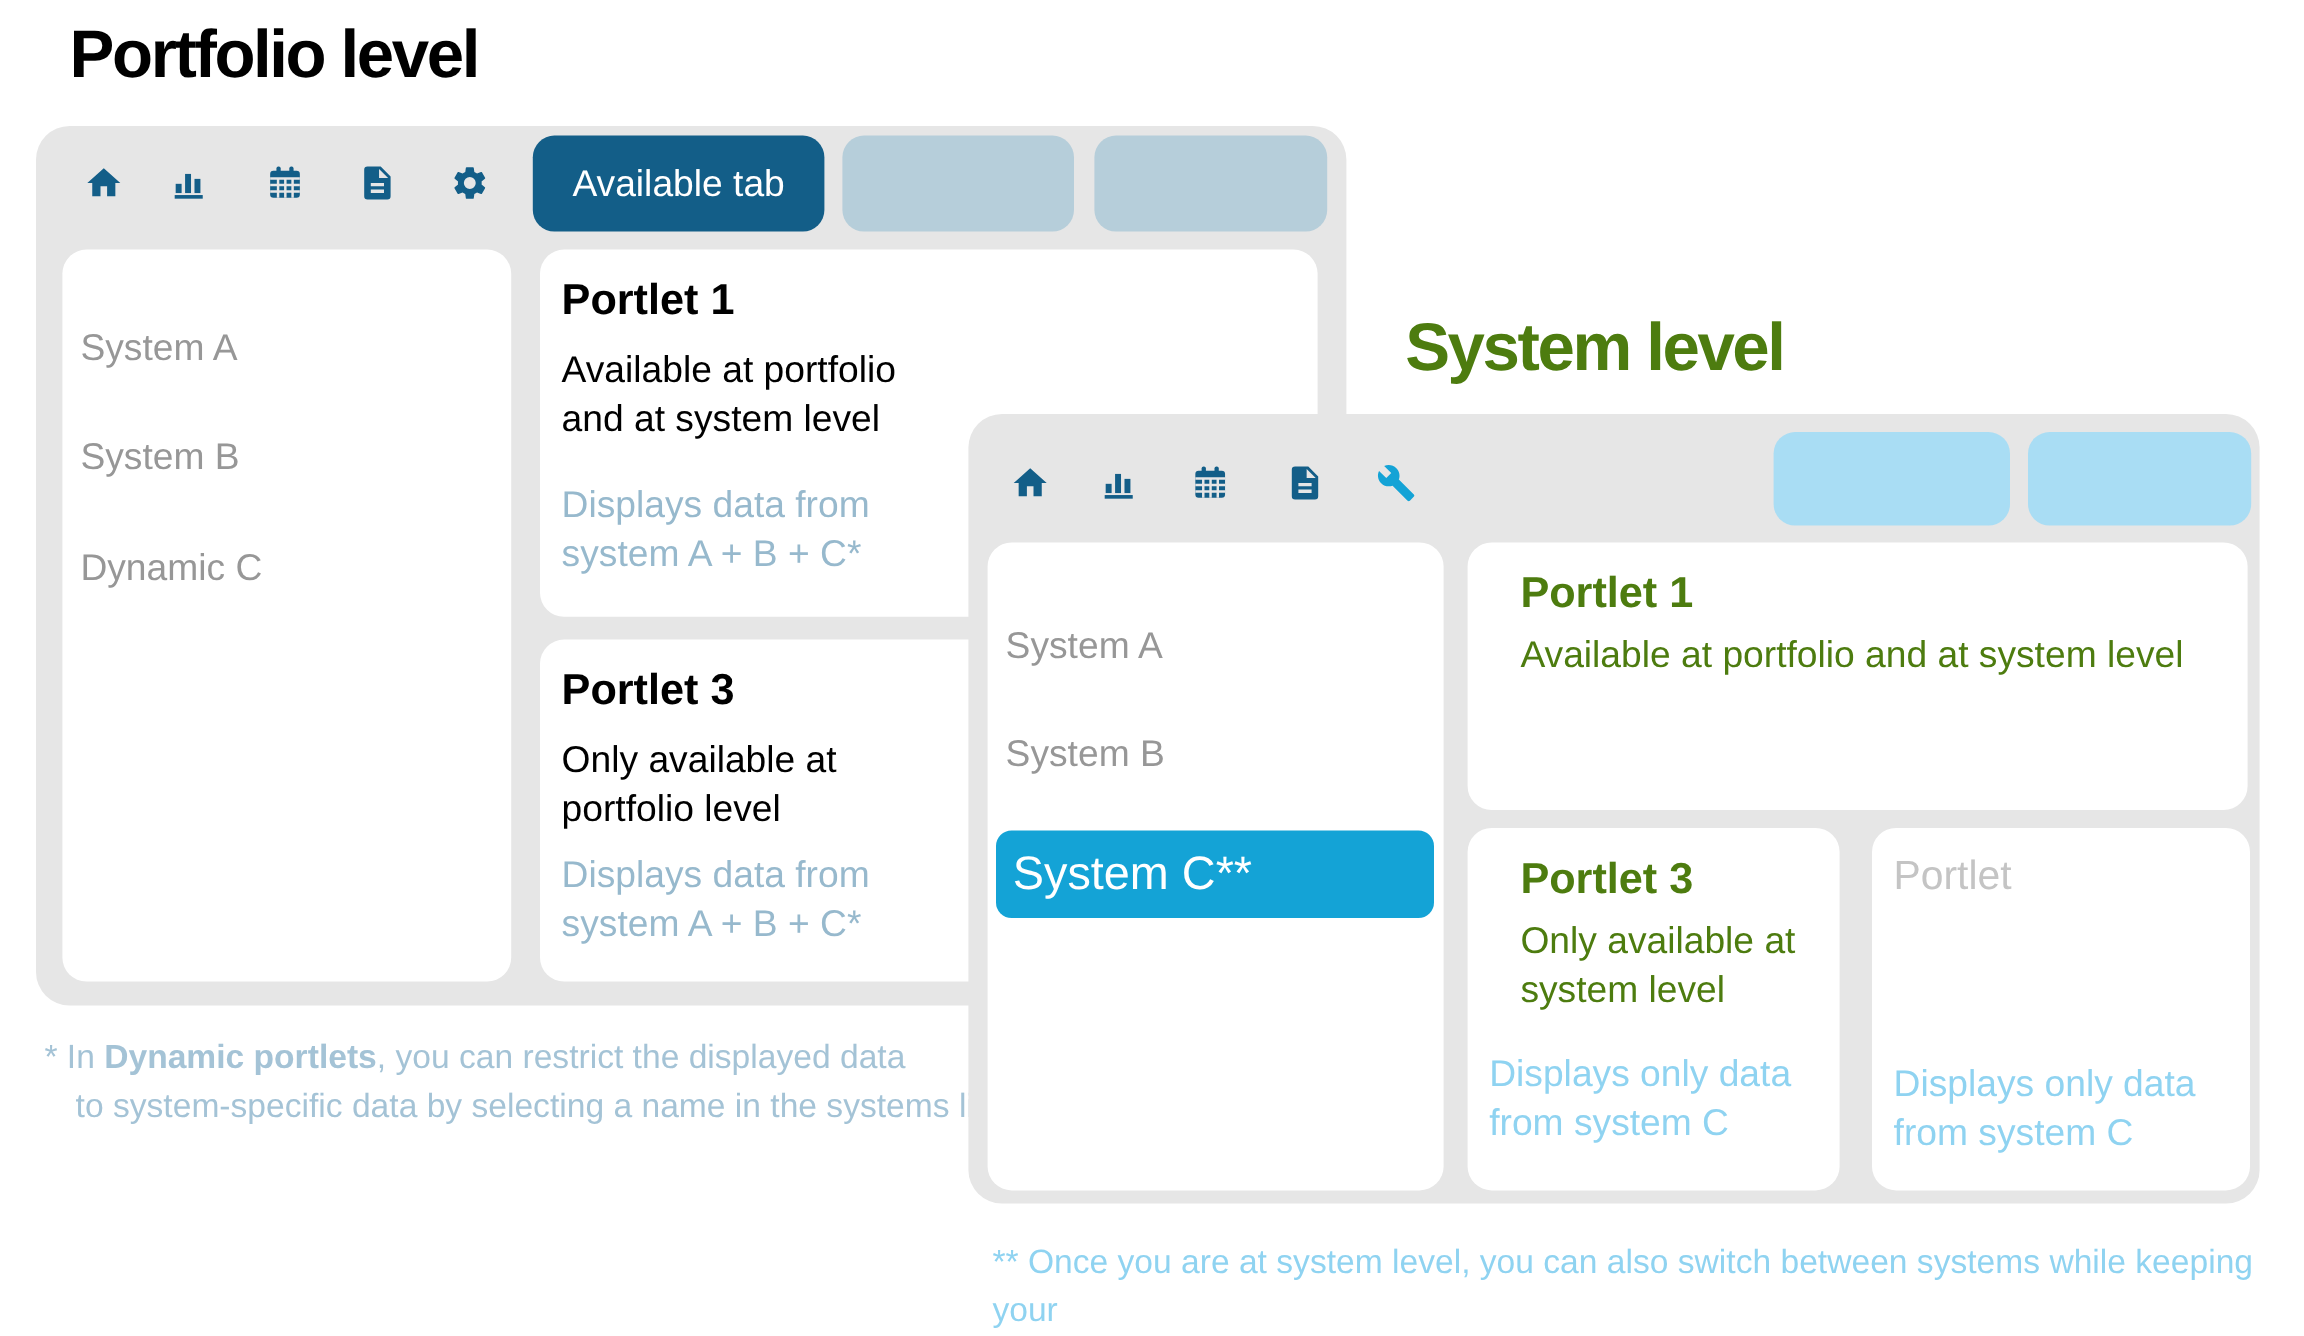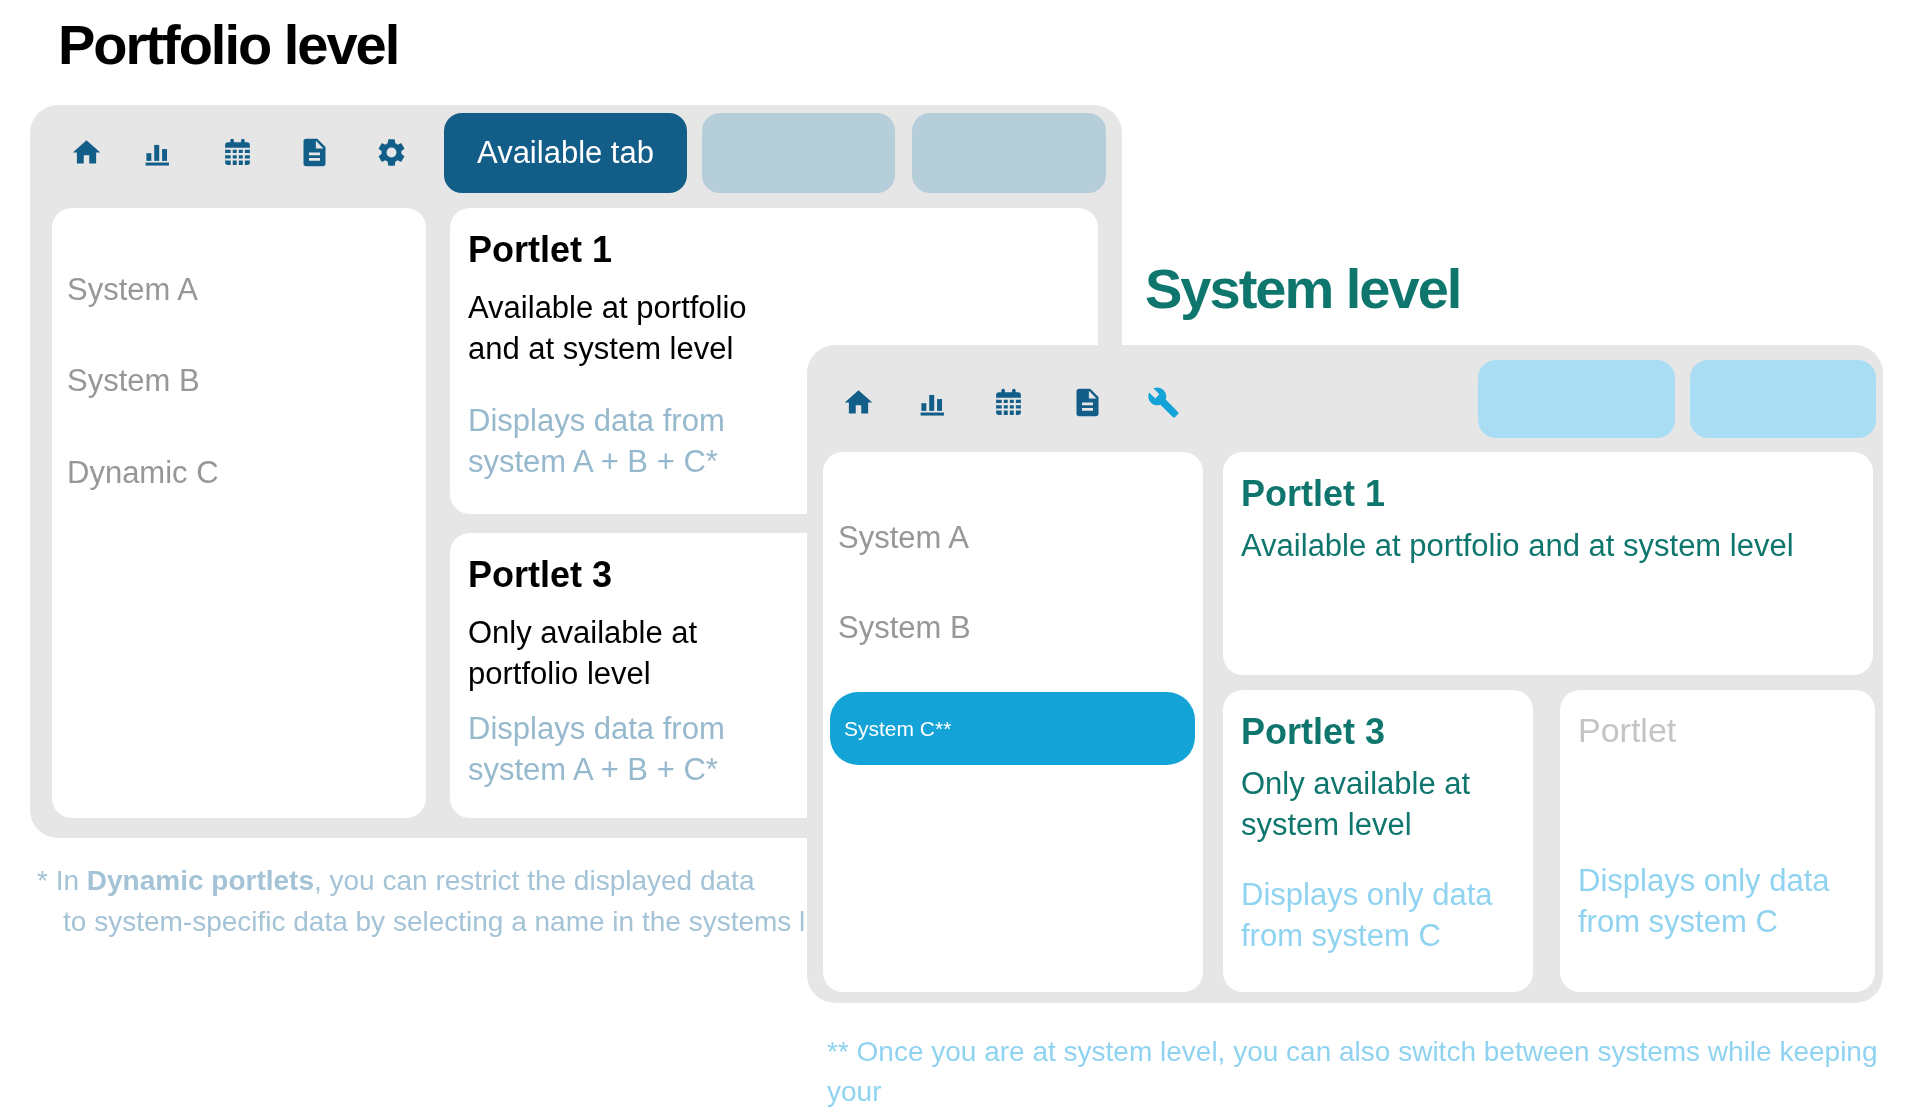--- a/index.html
+++ b/index.html
@@ -1,21 +1,21 @@
 <!DOCTYPE html>
 <html><head>
 <meta charset="utf-8">
 <style>
   html,body{margin:0;padding:0;background:#fff;}
   body{font-family:"Liberation Sans",sans-serif;}
   .stage{position:relative;width:1920px;height:1113px;background:#fff;overflow:hidden;}
 
   .big-title{position:absolute;margin:0;font-size:56px;font-weight:800;letter-spacing:-2px;line-height:1.1;}
   .navy-text{color:#000000;}
-  .cyan-text{color:#0f766e;}
+  .cyan-text{color:#4d7c0f;margin-left:26px;}
 
   .panel{position:absolute;background:#e6e6e6;border-radius:28px;}
   .layer-portfolio{z-index:1;}
   .layer-system{z-index:3;}
 
   .icon-btn{position:absolute;width:36px;height:36px;display:flex;align-items:center;justify-content:center;cursor:pointer;}
   .icon-btn svg{width:33px;height:33px;}
   .fill-navy{fill:#135e88;}
   .fill-cyan{fill:#14a3d6;}
 
@@ -30,22 +30,22 @@
   .portlet{display:flex;flex-direction:column;padding:20px 20px 32px 18px;}
   .portlet-title{font-size:36px;font-weight:700;line-height:1.2;}
   .portlet-body{font-size:31px;line-height:41px;margin-top:16px;}
   .portlet-note{font-size:31px;line-height:41px;margin-top:auto;}
   .muted-navy{color:#97b9cd;}
   .muted-cyan{color:#8fd3f1;}
   .nowrap{white-space:nowrap;}
   .ghost-title{font-size:34px;font-weight:400;color:#c4c4c4;line-height:1.2;}
 
   .side-item{position:absolute;left:15px;font-size:31px;color:#979797;cursor:pointer;}
-  .side-pill{position:absolute;border-radius:28px;background:#14a3d6;color:#fff;display:flex;align-items:center;
-             font-size:21px;padding-left:14px;box-sizing:border-box;cursor:pointer;}
+  .side-pill{position:absolute;border-radius:13px;background:#14a3d6;color:#fff;display:flex;align-items:center;
+             font-size:39px;padding-left:14px;box-sizing:border-box;cursor:pointer;}
 
   .footnote{position:absolute;font-size:28px;line-height:41px;margin:0;}
   .fn-portfolio{color:#a4c3d6;}
   .fn-system{color:#8fd3f1;}
   .fn-indent-1{padding-left:26px;}
   .fn-bold{font-weight:700;}
 </style>
 </head>
 <body>
 
@@ -195,21 +195,21 @@
       <div class="portlet-body cyan-text" style="margin-top:10px;">
         <div>Only available at</div>
         <div>system level</div>
       </div>
       <div class="portlet-note muted-cyan">
         <div>Displays only data</div>
         <div>from system C</div>
       </div>
     </div>
 
-    <div class="card portlet" style="left:753px;top:345px;width:315px;height:302px;padding-bottom:50px;gap:10px;">
+    <div class="card portlet" style="left:753px;top:345px;width:315px;height:302px;padding-bottom:28px;gap:10px;">
       <div class="ghost-title">Portlet</div>
       <div class="portlet-note muted-cyan">
         <div>Displays only data</div>
         <div>from system C</div>
       </div>
     </div>
   </div>
 
   <p class="footnote fn-system" style="left:827px;top:1032px;z-index:4;line-height:40px;">
     <span>** Once you are at system level, you can also switch between systems while keeping your</span>

